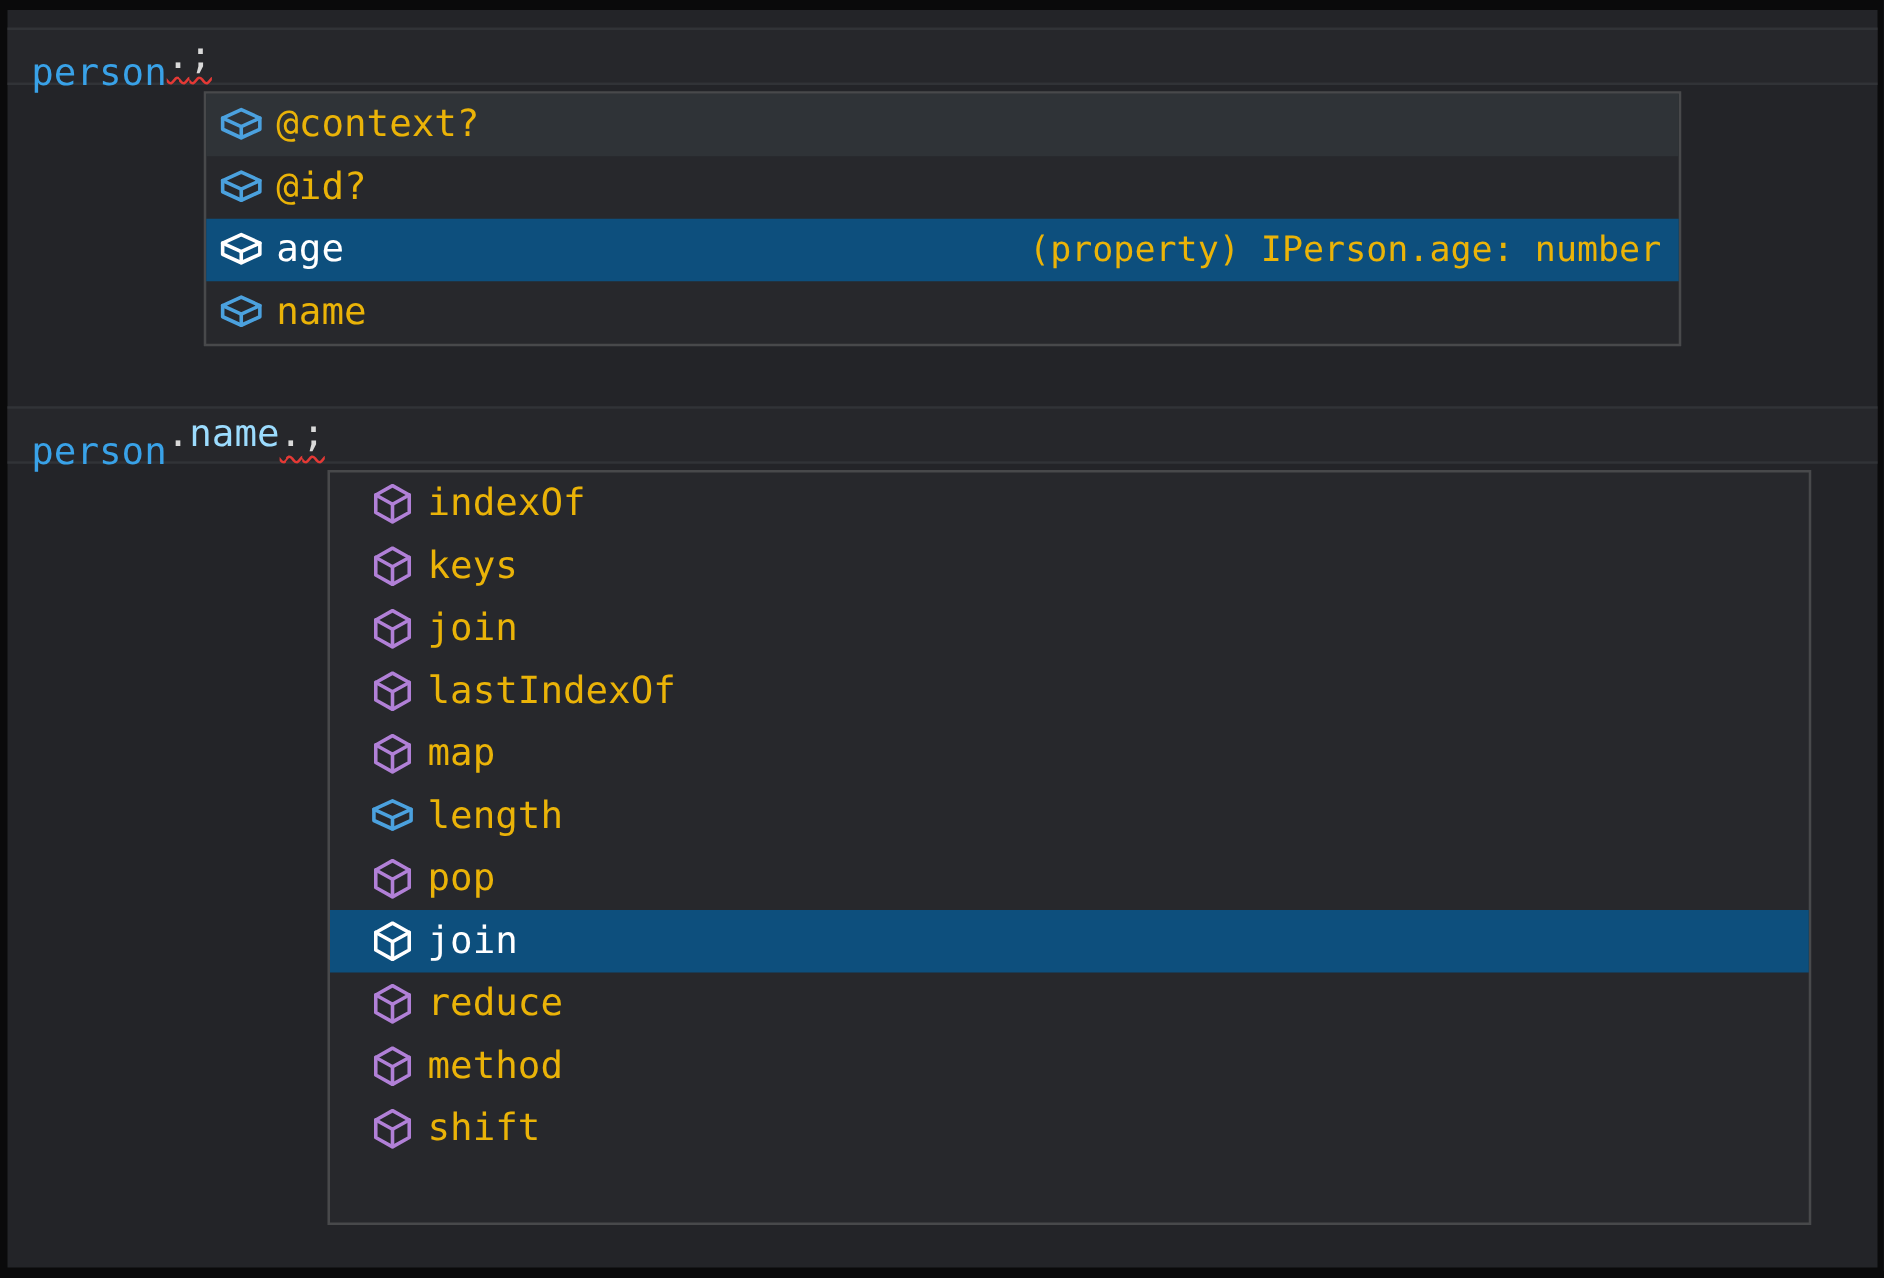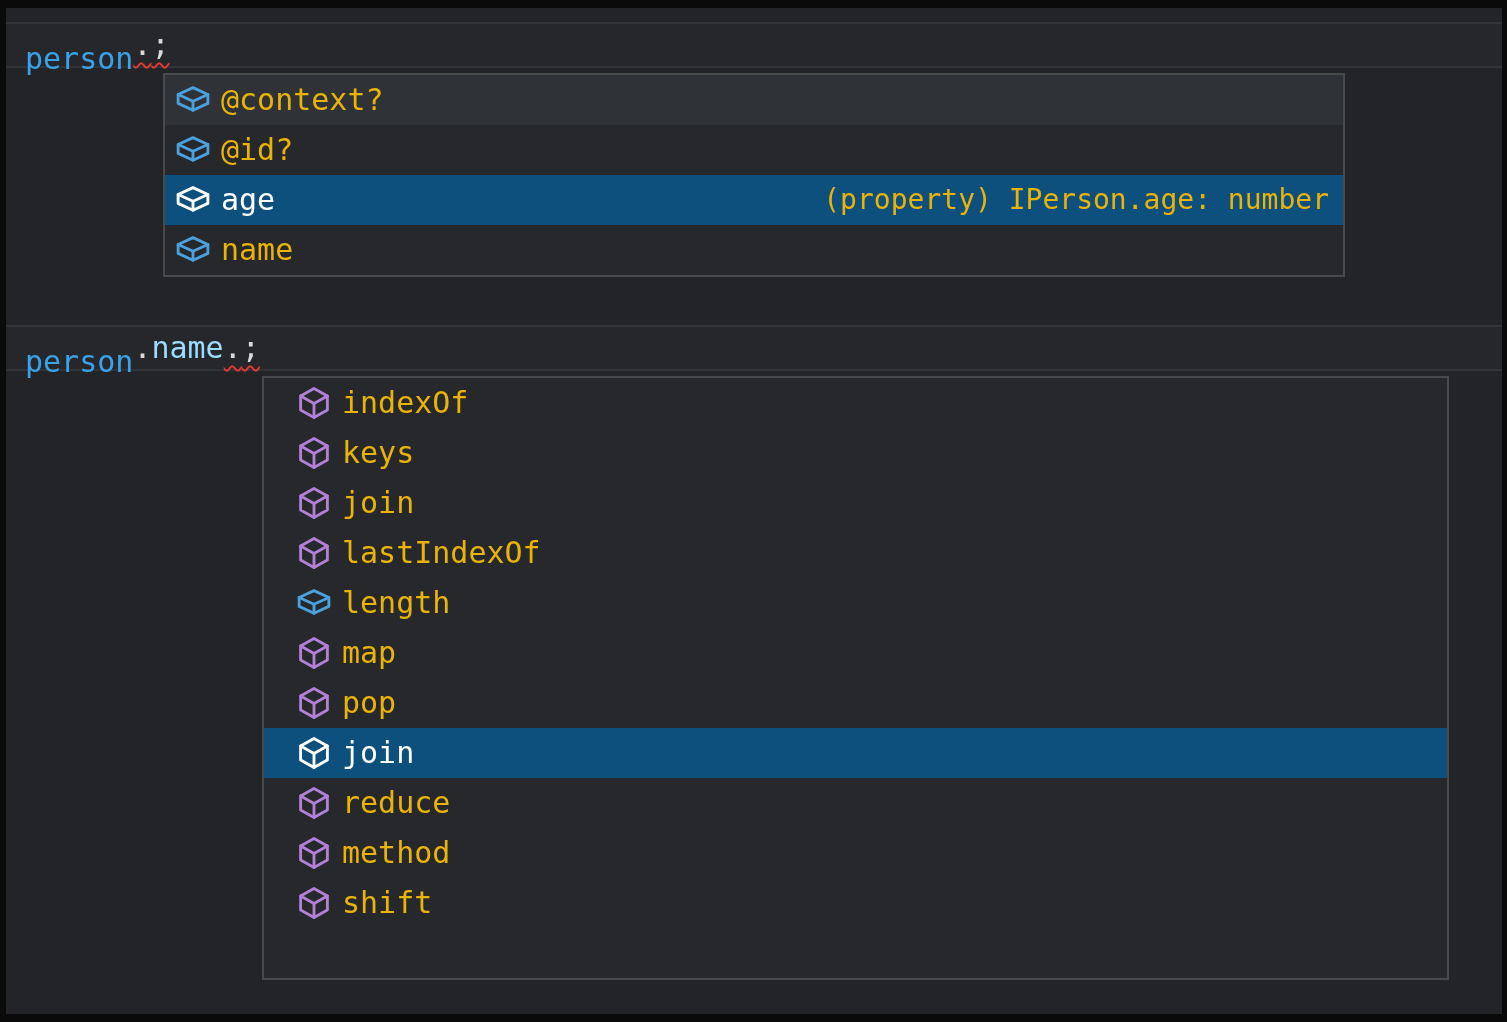--- a/index.html
+++ b/index.html
@@ -163,47 +163,47 @@
         <span class="sicon method">
           <svg width="34" height="36" viewBox="0 0 16 16" fill="none" stroke="currentColor" stroke-width="1.35" stroke-linejoin="round" stroke-linecap="round">
             <path d="M8 1.2 L14.3 4.7 L14.3 11.3 L8 14.8 L1.7 11.3 L1.7 4.7 Z"></path>
             <path d="M1.7 4.7 L8 8.2 L14.3 4.7"></path>
             <path d="M8 8.2 L8 14.8"></path>
           </svg>
         </span>
         <span class="slabel">lastIndexOf</span>
       </div>
       <div class="srow">
+        <span class="sicon method">
+          <svg width="34" height="36" viewBox="0 0 16 16" fill="none" stroke="currentColor" stroke-width="1.35" stroke-linejoin="round" stroke-linecap="round">
+            <path d="M8 1.2 L14.3 4.7 L14.3 11.3 L8 14.8 L1.7 11.3 L1.7 4.7 Z"></path>
+            <path d="M1.7 4.7 L8 8.2 L14.3 4.7"></path>
+            <path d="M8 8.2 L8 14.8"></path>
+          </svg>
+        </span>
+        <span class="slabel">map</span>
+      </div>
+      <div class="srow">
         <span class="sicon field">
           <svg width="36" height="34" viewBox="0 0 16 16" fill="none" stroke="currentColor" stroke-width="1.35" stroke-linejoin="round" stroke-linecap="round">
             <path d="M1 5.4 L8 2.2 L15 5.4 L8 8.6 Z"></path>
             <path d="M1 5.4 L1 9.6 L8 12.8 L15 9.6 L15 5.4"></path>
             <path d="M8 8.6 L8 12.8"></path>
           </svg>
         </span>
         <span class="slabel">length</span>
       </div>
       <div class="srow">
         <span class="sicon method">
           <svg width="34" height="36" viewBox="0 0 16 16" fill="none" stroke="currentColor" stroke-width="1.35" stroke-linejoin="round" stroke-linecap="round">
             <path d="M8 1.2 L14.3 4.7 L14.3 11.3 L8 14.8 L1.7 11.3 L1.7 4.7 Z"></path>
             <path d="M1.7 4.7 L8 8.2 L14.3 4.7"></path>
             <path d="M8 8.2 L8 14.8"></path>
           </svg>
         </span>
-        <span class="slabel">map</span>
-      </div>
-      <div class="srow">
-        <span class="sicon method">
-          <svg width="34" height="36" viewBox="0 0 16 16" fill="none" stroke="currentColor" stroke-width="1.35" stroke-linejoin="round" stroke-linecap="round">
-            <path d="M8 1.2 L14.3 4.7 L14.3 11.3 L8 14.8 L1.7 11.3 L1.7 4.7 Z"></path>
-            <path d="M1.7 4.7 L8 8.2 L14.3 4.7"></path>
-            <path d="M8 8.2 L8 14.8"></path>
-          </svg>
-        </span>
         <span class="slabel">pop</span>
       </div>
       <div class="srow selected">
         <span class="sicon method">
           <svg width="34" height="36" viewBox="0 0 16 16" fill="none" stroke="currentColor" stroke-width="1.35" stroke-linejoin="round" stroke-linecap="round">
             <path d="M8 1.2 L14.3 4.7 L14.3 11.3 L8 14.8 L1.7 11.3 L1.7 4.7 Z"></path>
             <path d="M1.7 4.7 L8 8.2 L14.3 4.7"></path>
             <path d="M8 8.2 L8 14.8"></path>
           </svg>
         </span>

